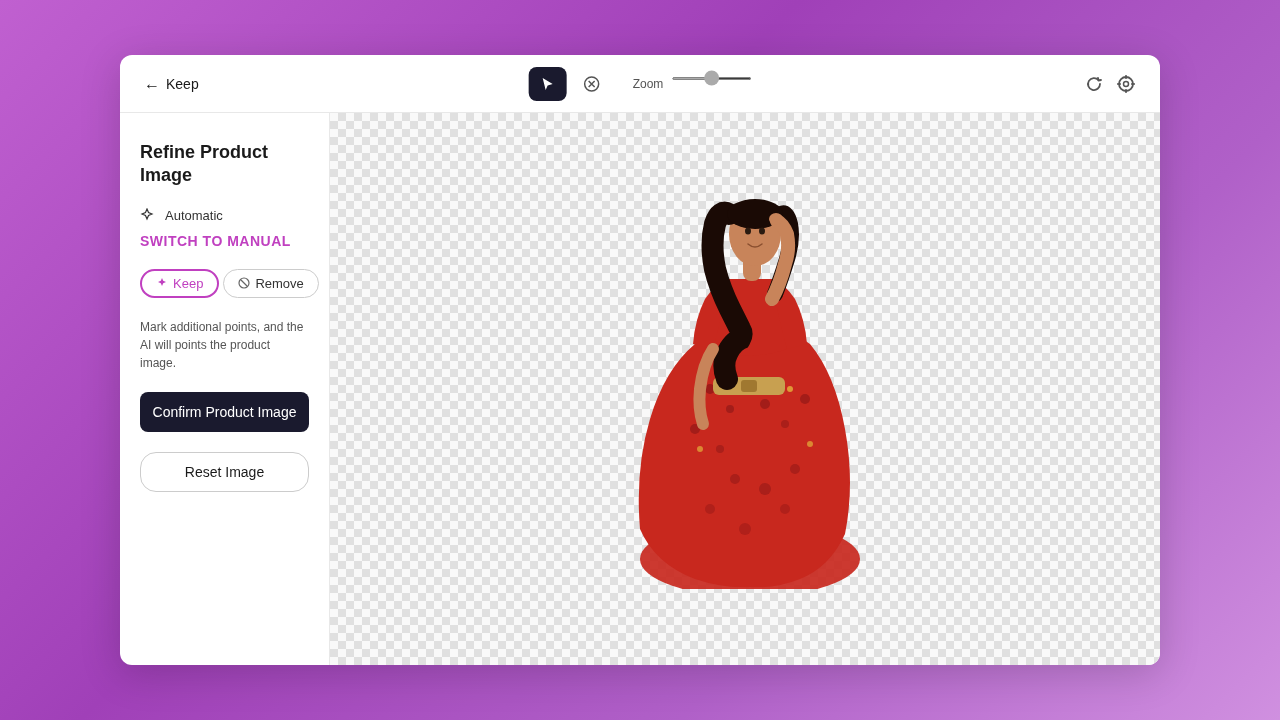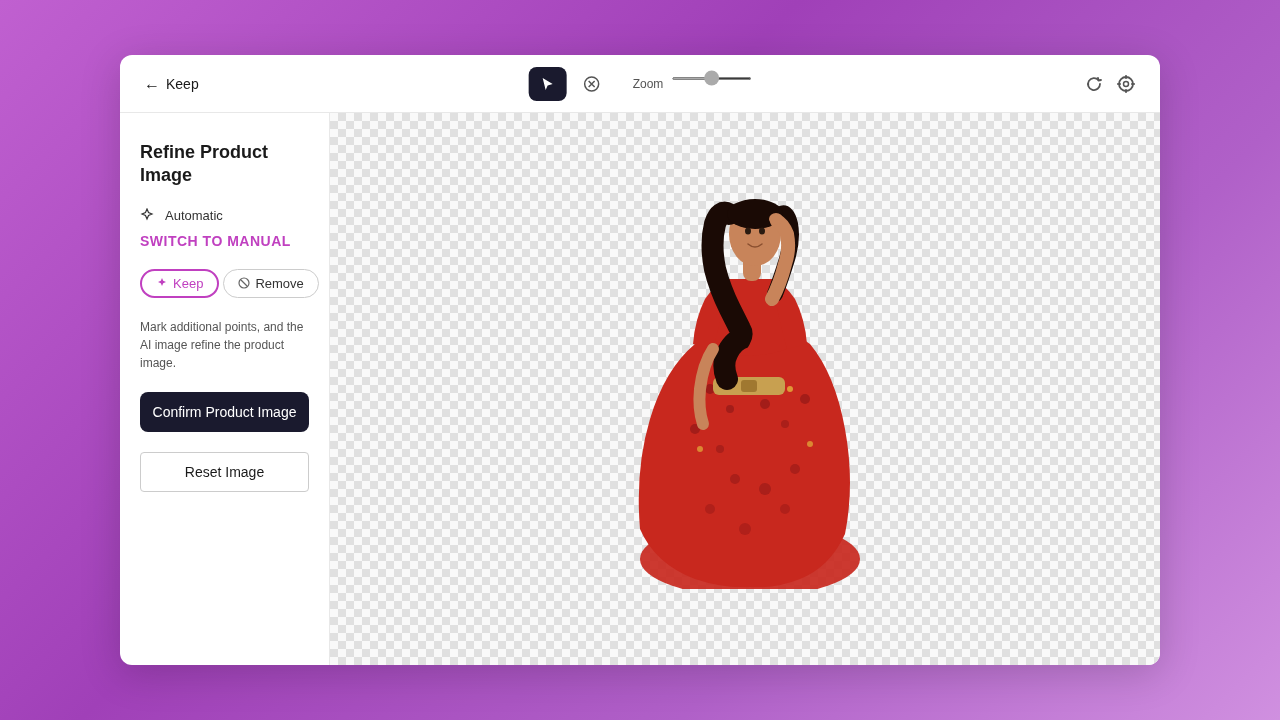--- a/index.html
+++ b/index.html
@@ -226,21 +226,21 @@
       font-size: 14px;
       font-weight: 500;
       cursor: pointer;
       width: 100%;
     }
 
     .reset-btn {
       background: white;
       color: #1a1a1a;
       border: 1.5px solid #ccc;
-      border-radius: 4px;
+      border-radius: 16px;
       padding: 11px 16px;
       font-size: 14px;
       font-weight: 500;
       cursor: pointer;
       width: 100%;
     }
 
     
     .canvas-area {
       flex: 1;
@@ -348,21 +348,21 @@
         </button>
         <button class="remove-btn">
           <svg width="12" height="12" viewBox="0 0 12 12">
             <circle cx="6" cy="6" r="5" stroke="#666" stroke-width="1.2" fill="none"></circle>
             <line x1="3" y1="3" x2="9" y2="9" stroke="#666" stroke-width="1.2"></line>
           </svg>
           <span>Remove</span>
         </button>
       </div>
 
-      <div class="hint-text">Mark additional points, and the AI image refine the product image.</div>
+      <div class="hint-text">Mark additional points, and the AI will points the product image.</div>
 
       <button class="confirm-btn">Confirm Product Image</button>
       <button class="reset-btn">Reset Image</button>
     </div>
 
     <div class="canvas-area">
       <div class="image-container">
 
         <svg class="subject-image" viewBox="0 0 360 400" xmlns="http://www.w3.org/2000/svg">
 

